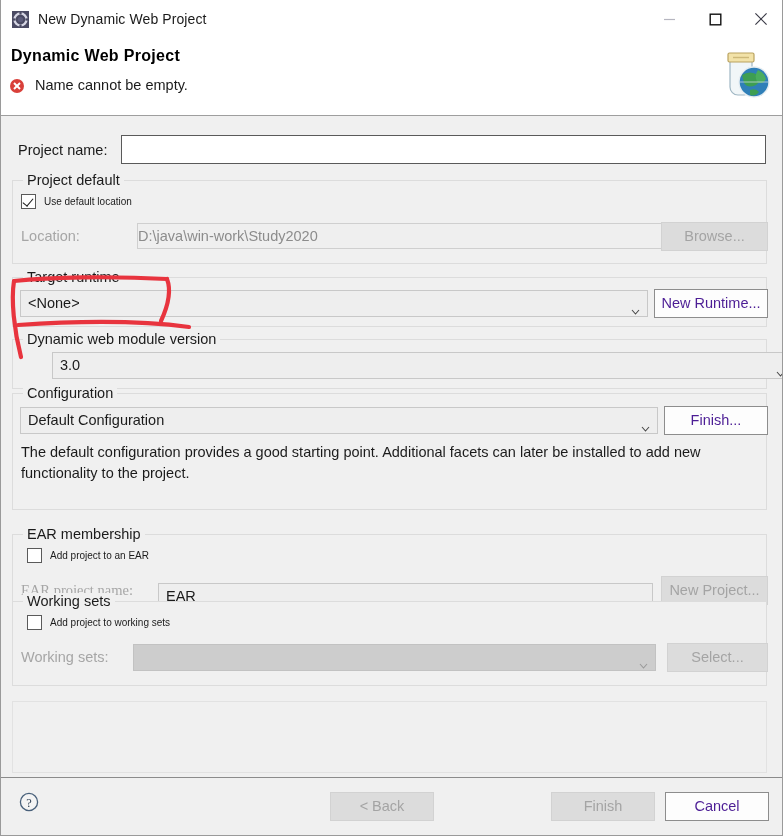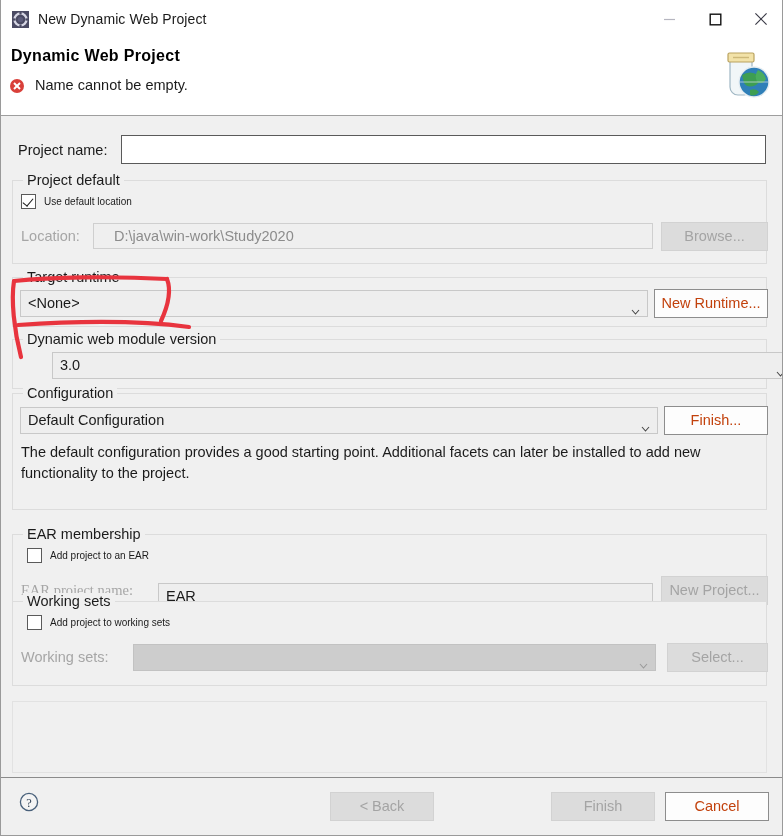--- a/index.html
+++ b/index.html
@@ -190,23 +190,24 @@
 
   .txtfld {
     position: absolute;
     box-sizing: border-box;
     height: 26px;
     border: 1px solid #cfcfcf;
     background: #efefef;
     font-size: 14.5px;
     color: #8c8c8c;
     line-height: 24px;
-    padding: 0 20px;
+    padding: 0 0;
     white-space: nowrap;
     overflow: hidden;
+    margin-left: 44px;
   }
 
   .combo {
     position: absolute;
     box-sizing: border-box;
     height: 27px;
     border: 1px solid #c2c2c2;
     background: #e8e8e8;
     font-size: 14.5px;
     color: #1b1b1b;
@@ -237,21 +238,21 @@
   }
 
   .btn {
     position: absolute;
     box-sizing: border-box;
     height: 29px;
     border: 1px solid #adadad;
     background: #e9e9e9;
     font-family: "Liberation Sans", sans-serif;
     font-size: 14.5px;
-    color: #c2410c;
+    color: #4c1d95;
     text-align: center;
     line-height: 27px;
     white-space: nowrap;
     overflow: hidden;
   }
   .btn.dis {
     color: #a4a4a4;
     background: #dcdcdc;
     border-color: #d2d2d2;
   }

